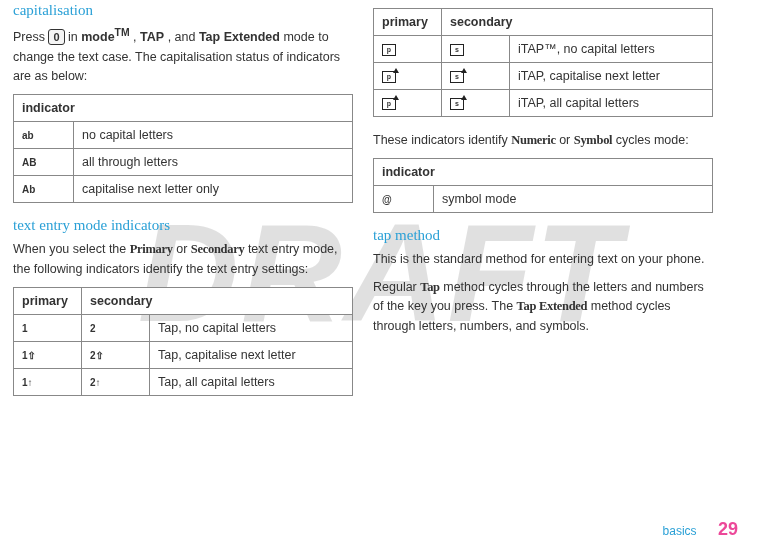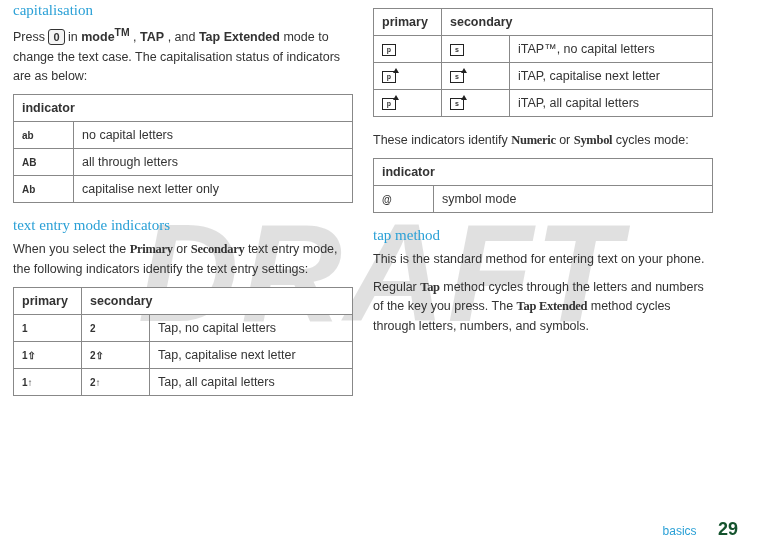--- a/index.html
+++ b/index.html
@@ -77,21 +77,21 @@
   .indcell2 { width: 68px; }
   .sym { font-weight: 700; font-size: 10px; }
   .footer {
     position: absolute;
     bottom: 6px;
     right: 22px;
     font-size: 12px;
     z-index: 2;
   }
   .footer .sect { color: #2aa0d6; margin-right: 18px; margin-left: 11px; }
-  .footer .pg { font-weight: 900; font-size: 18px; color: #14532d; }
+  .footer .pg { font-weight: 900; font-size: 18px; color: #ec4899; }
   
   .iicon {
     display: inline-block;
     width: 14px;
     height: 12px;
     border: 1px solid #222;
     font-size: 7px;
     line-height: 10px;
     text-align: center;
     font-weight: 700;

